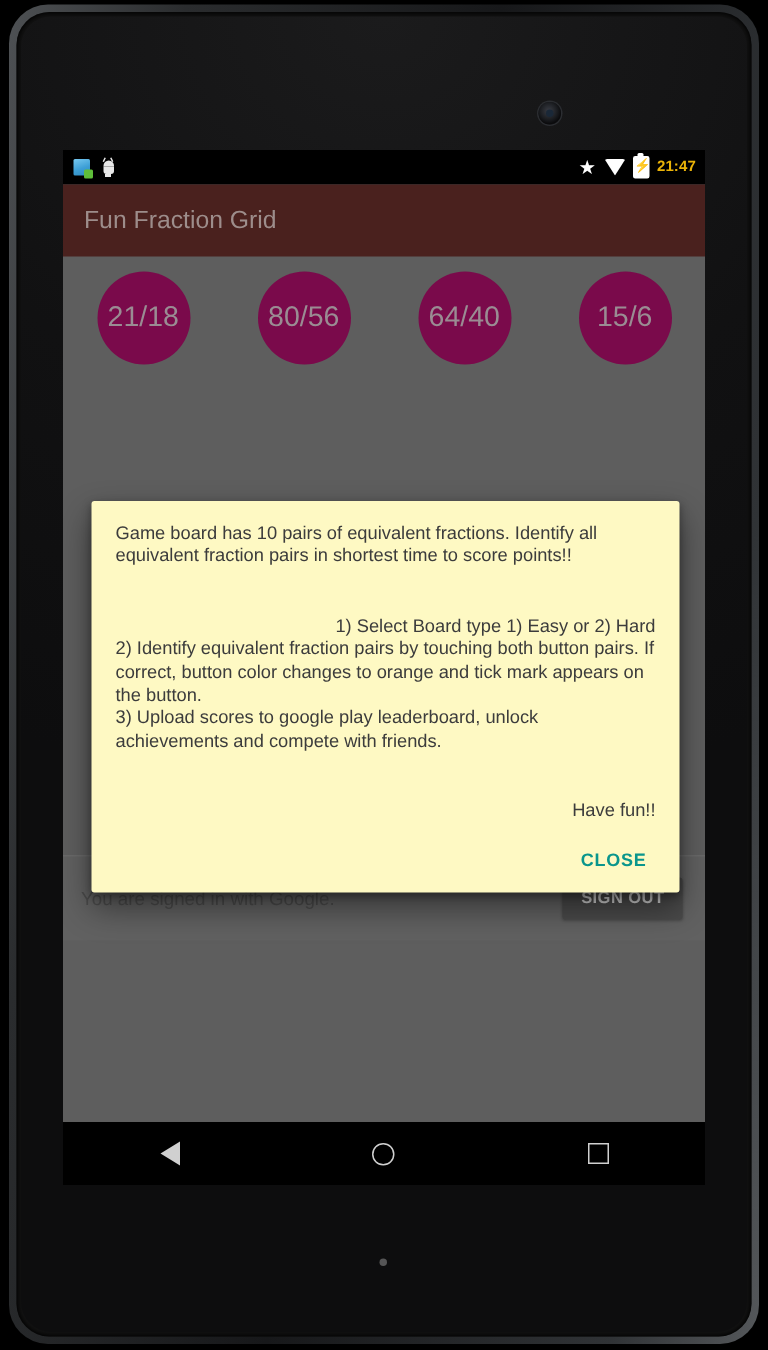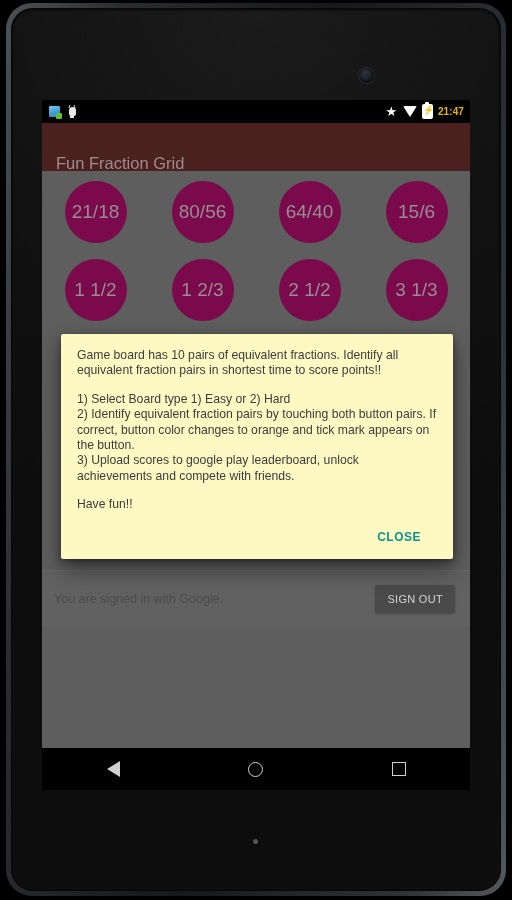--- a/index.html
+++ b/index.html
@@ -198,21 +198,21 @@
 
   
   #app-bar {
     position: absolute;
     left: 0; top: 23px;
     width: 428px; height: 48px;
     background: #4a211e;
   }
   #app-title {
     position: absolute;
-    left: 14px; top: 16px;
+    left: 14px; top: 0;
     height: 48px;
     line-height: 48px;
     font-size: 16.5px;
     color: #9d8d8b;
   }
   #app-menu {
     position: absolute;
     right: 9px; top: 0;
     height: 48px;
     display: flex;
@@ -285,21 +285,21 @@
   #sign-out-button {
     position: absolute;
     right: 15px; top: 14px;
     height: 28px;
     padding: 0 12px;
     display: flex;
     align-items: center;
     background: #4a4a4a;
     border-radius: 2px;
     font-size: 11px;
-    font-weight: normal;
+    font-weight: bold;
     letter-spacing: .3px;
     color: #d2d2d2;
     box-shadow: 0 1px 2px rgba(0,0,0,.25);
   }
 
   
   #dialog {
     position: absolute;
     left: 19px; top: 234px;
     width: 392px;
@@ -307,27 +307,27 @@
     border-radius: 2px;
     box-shadow: 0 10px 22px rgba(0,0,0,.45), 0 2px 6px rgba(0,0,0,.35);
   }
   #dialog-body {
     padding: 14px 16px 2px 16px;
     font-size: 12.2px;
     line-height: 15.4px;
     color: #3c3c3c;
   }
   #dialog-body p { margin: 0; }
-  #dialog-body p.gap { margin-top: 13px; }
+  #dialog-body p.gap { margin-top: 31px; text-align: right; }
   #dialog-actions {
     height: 44px;
     display: flex;
     align-items: center;
     justify-content: flex-end;
-    padding-right: 28px;
+    padding-right: 18px;
   }
   #close-button {
     font-size: 12px;
     font-weight: bold;
     letter-spacing: .5px;
     color: #0a968c;
     padding: 6px 4px;
   }
 
   
@@ -402,26 +402,20 @@
       <div id="app-title">Fun Fraction Grid</div>
     </div>
 
     <div id="game-board">
       <div class="frac-row" style="top:10px;">
         <div class="frac-circle">21/18</div>
         <div class="frac-circle">80/56</div>
         <div class="frac-circle">64/40</div>
         <div class="frac-circle">15/6</div>
       </div>
-      <div class="frac-row" style="top:88px;">
-        <div class="frac-circle">1 1/2</div>
-        <div class="frac-circle">1 2/3</div>
-        <div class="frac-circle">2 1/2</div>
-        <div class="frac-circle">3 1/3</div>
-      </div>
       <div class="frac-row" style="top:166px;">
         <div class="frac-circle"></div>
         <div class="frac-circle"></div>
         <div class="frac-circle"></div>
         <div class="frac-circle"></div>
       </div>
     </div>
 
     <div id="signin-bar">
       <div id="signin-text">You are signed in with Google.</div>

